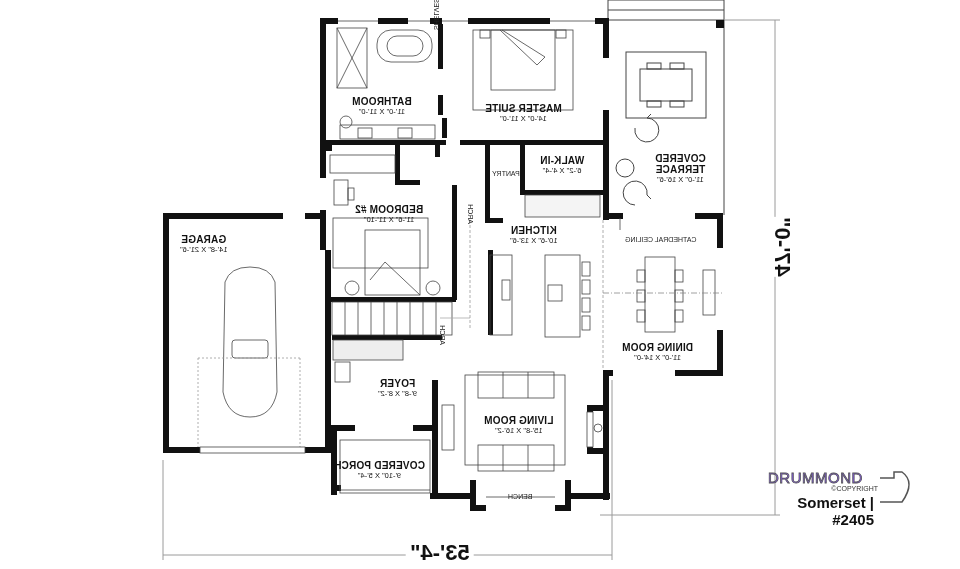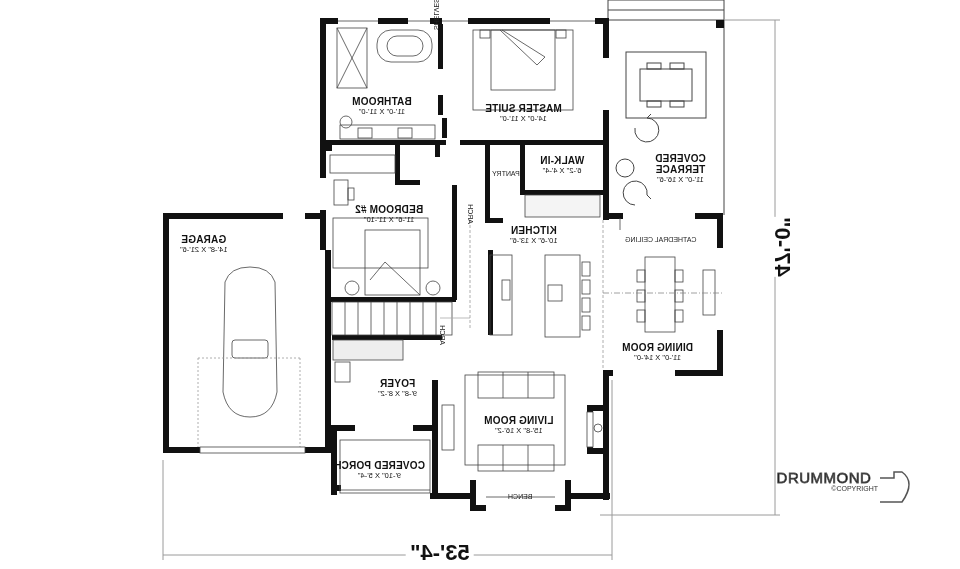--- a/index.html
+++ b/index.html
@@ -6,21 +6,21 @@
   body{width:960px;height:569px;position:relative;overflow:hidden;font-family:"Liberation Sans",sans-serif;}
   svg{position:absolute;left:0;top:0;}
   .lbl{position:absolute;text-align:center;transform:scaleX(-1);color:#111;white-space:nowrap;}
   .lbl .n{display:block;font-weight:bold;font-size:10px;letter-spacing:0.2px;line-height:11px;}
   .lbl .d{display:block;font-size:7.5px;line-height:9px;}
   .small{position:absolute;transform:scaleX(-1);font-size:7px;color:#222;white-space:nowrap;}
   .vert{position:absolute;font-size:7px;color:#222;white-space:nowrap;}
   .dim{position:absolute;font-weight:bold;font-size:22px;color:#111;background:#fff;padding:0 4px;transform:scaleX(-1);}
   .dimv{position:absolute;font-weight:bold;font-size:22px;color:#111;background:#fff;padding:4px 0;transform:rotate(90deg) scaleX(-1);}
   .brand{position:absolute;left:768px;top:470px;width:150px;}
-  .brand .b1{font-size:15px;color:#000000;-webkit-text-stroke:0.8px #555;letter-spacing:0.5px;line-height:15px;text-align:center;padding-right:38px;}
+  .brand .b1{font-size:15px;color:#8b5cf6;-webkit-text-stroke:0.8px #555;letter-spacing:0.5px;line-height:15px;text-align:left;padding-right:38px;}
   .brand .b2{font-size:7px;color:#333;text-align:right;padding-right:40px;}
   .brand .b3{font-size:15px;font-weight:bold;color:#111;text-align:right;padding-right:44px;margin-top:2px;}
 </style>
 </head>
 <body>
 
 <svg width="960" height="569" viewBox="0 0 960 569">
 
   <g stroke="#9a9a9a" stroke-width="1" fill="none">
     <line x1="725" y1="20" x2="780" y2="20"></line>
@@ -267,16 +267,17 @@
 <div class="vert" style="left:446px;top:345px;transform:rotate(90deg) scaleX(-1);transform-origin:left top;">ARCH</div>
 <div class="small" style="left:508px;top:493px;">BENCH</div>
 <div class="small" style="left:625px;top:236px;">CATHEDRAL CEILING</div>
 
 <div class="dim" style="left:406px;top:540px;">53'-4"</div>
 <div class="dimv" style="left:752px;top:230px;">47'-0"</div>
 
 <div class="brand">
   <div class="b1">DRUMMOND</div>
   <div class="b2">©COPYRIGHT</div>
+  <div class="b3">Somerset | #2405</div>
 </div>
 <svg width="960" height="569" style="pointer-events:none">
   <path d="M880 478 l14 0 l0 -6 l8 0 q14 10 0 30 l-22 0" fill="none" stroke="#555" stroke-width="1.5"></path>
 </svg>
 
 </body></html>

